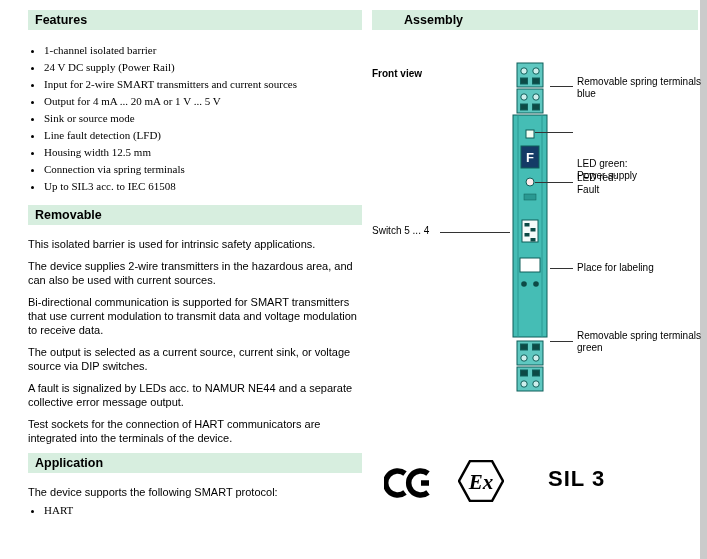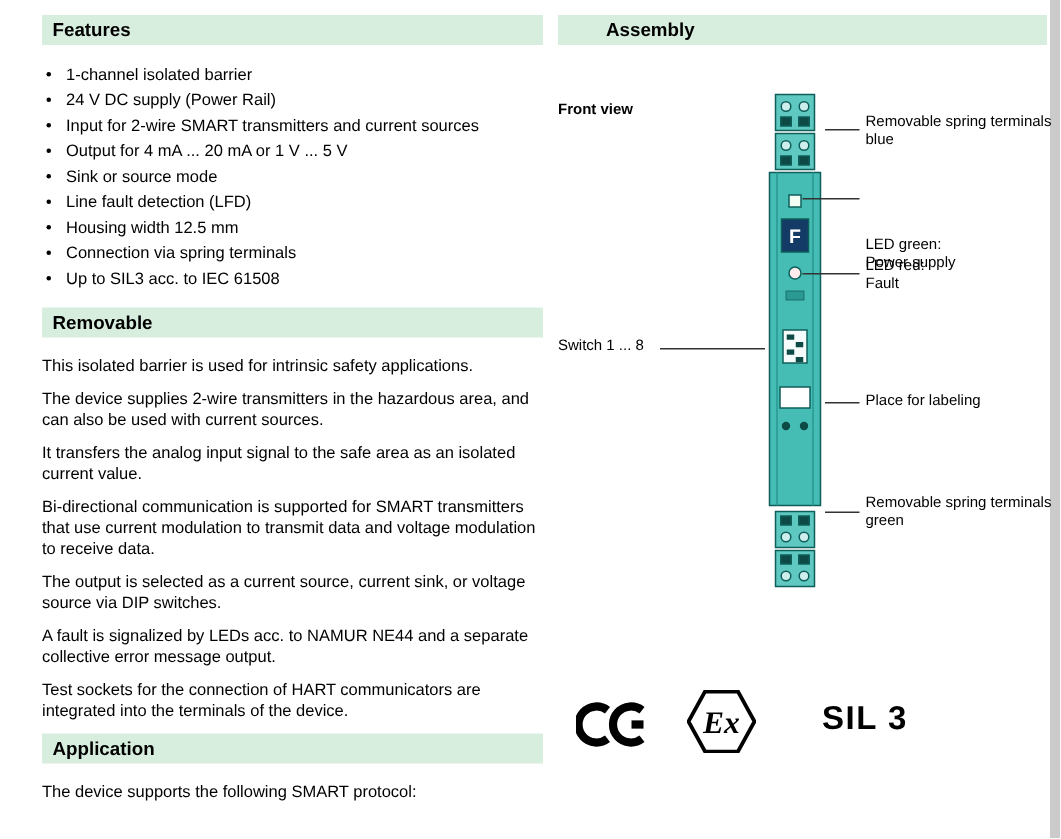--- a/index.html
+++ b/index.html
@@ -12,21 +12,21 @@
 
   .sec-header {
     background:#d7eedf; height:20px; display:flex; align-items:center;
     padding-left:7px; font-size:12.5px; font-weight:bold;
   }
 
   .col-left { position:absolute; left:28px; top:10px; width:334px; }
   .col-left .sec-header { margin-bottom:12px; }
 
   ul.bullets { list-style:disc; padding-left:16px; font-size:11px; margin:0 0 10px 0; }
-  ul.bullets li { line-height:17px; }
+  ul.bullets li { line-height:17px;font-family:Liberation Serif, serif; }
 
   .paras { margin-bottom:0; }
   .paras p { font-size:11px; line-height:14px; margin:0 0 8px 0; }
 
   .app-intro { font-size:11px; line-height:14px; margin:0 0 3px 0; }
 
   .col-right { position:absolute; left:372px; top:10px; width:326px; height:545px; }
   .col-right .sec-header { position:absolute; left:0; top:0; width:100%;padding-left:32px; }
   .front-view-label { position:absolute; left:0; top:58px; font-size:10px; font-weight:bold; }
 
@@ -61,31 +61,33 @@
       <li>Connection via spring terminals</li>
       <li>Up to SIL3 acc. to IEC 61508</li>
     </ul>
 
     <div class="sec-header">
       <span>Removable</span>
     </div>
     <div class="paras">
       <p>This isolated barrier is used for intrinsic safety applications.</p>
       <p>The device supplies 2-wire transmitters in the hazardous area, and can also be used with current sources.</p>
-      <p>It transfers the analog input signal to the safe area as an isolated current value.</p>
       <p>Bi-directional communication is supported for SMART transmitters that use current modulation to transmit data and voltage modulation to receive data.</p>
       <p>The output is selected as a current source, current sink, or voltage source via DIP switches.</p>
       <p>A fault is signalized by LEDs acc. to NAMUR NE44 and a separate collective error message output.</p>
       <p>Test sockets for the connection of HART communicators are integrated into the terminals of the device.</p>
     </div>
 
     <div class="sec-header">
       <span>Application</span>
     </div>
     <p class="app-intro">The device supports the following SMART protocol:</p>
+    <ul class="bullets">
+      <li>HART</li>
+    </ul>
   </div>
 
   <div class="col-right">
 
     <div class="sec-header">
       <span>Assembly</span>
     </div>
 
     <div class="front-view-label">Front view</div>
 
@@ -164,21 +166,21 @@
     </div>
     <div class="callout" style="left:205px; top:112px;margin-top:36px;">
       <div>LED green:</div>
       <div>Power supply</div>
     </div>
     <div class="callout" style="left:205px; top:162px;">
       <div>LED red:</div>
       <div>Fault</div>
     </div>
     <div class="callout" style="left:0px; top:215px;">
-      <div>Switch 1 ... 8</div>
+      <div>Switch 5 ... 4</div>
     </div>
     <div class="callout" style="left:205px; top:252px;">
       <div>Place for labeling</div>
     </div>
     <div class="callout" style="left:205px; top:320px;">
       <div>Removable spring terminals</div>
       <div>green</div>
     </div>
 
     <svg class="cert" style="left:12px; top:458px;" width="48" height="30" viewBox="0 0 48 30">

